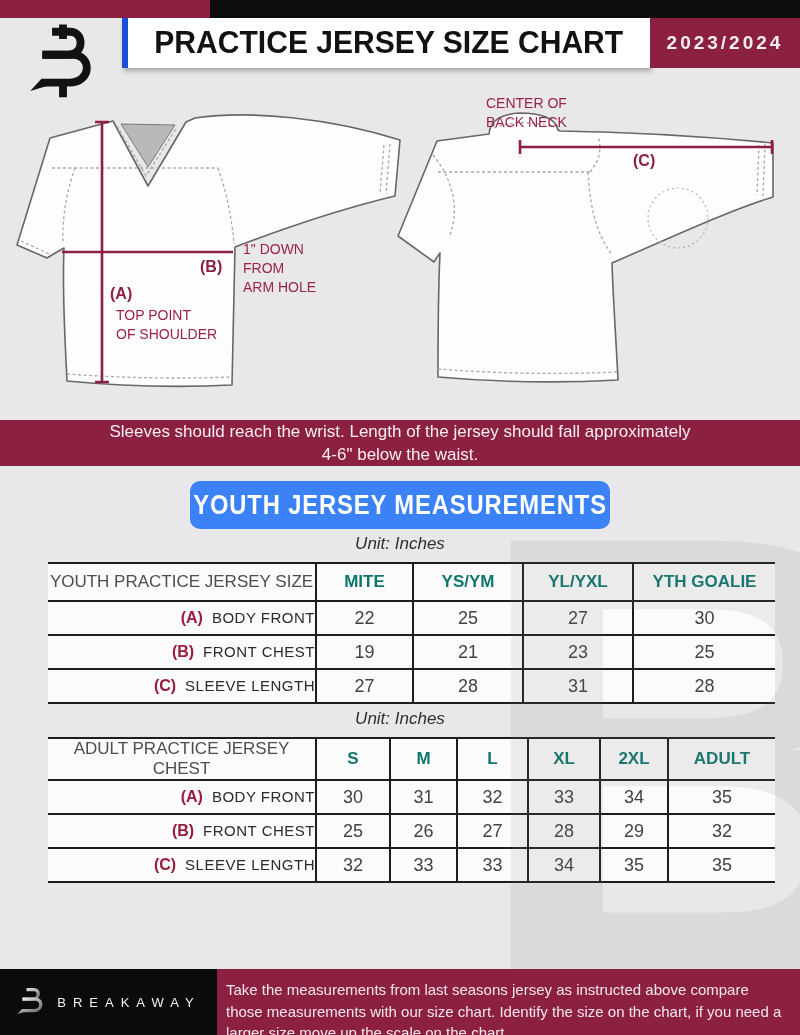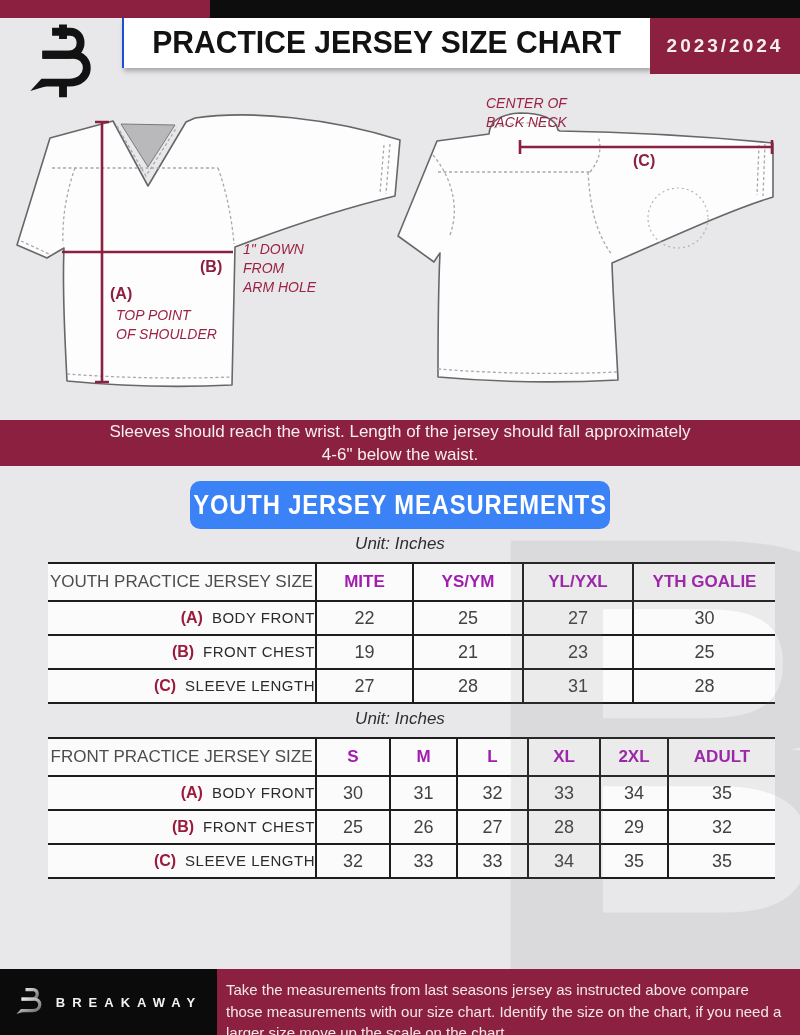--- a/index.html
+++ b/index.html
@@ -11,40 +11,40 @@
   }
 
   
   .top-strip { display:flex; height:18px; }
   .top-strip .strip-maroon { width:210px; background:#8c2040; }
   .top-strip .strip-black  { flex:1; background:#0d0d0d; }
 
   .header-row { position:relative; height:50px; }
   .title-box {
     position:absolute; left:122px; right:150px; top:0; height:50px;
-    background:#ffffff; border-left:2px solid #1d4ed8;
+    background:#ffffff; border-left:6px solid #1d4ed8;
     box-shadow:2px 3px 5px rgba(0,0,0,.3);
     display:flex; align-items:center; justify-content:center; z-index:2;
   }
   .title-box h1 {
     font-size:31px; font-weight:bold; color:#121212; letter-spacing:0;
     transform:scaleX(.97); white-space:nowrap;
   }
   .season-box {
-    position:absolute; right:0; top:0; width:150px; height:56px;
+    position:absolute; right:0; top:0; width:150px; height:50px;
     background:#8c2040; color:#f4eef1; display:flex; align-items:center;
     justify-content:center; font-size:19px; font-weight:bold;
     letter-spacing:3px; z-index:3;
   }
   .logo-mark { position:absolute; left:26px; top:4px; z-index:4; }
 
   
   .diagram-area { position:relative; height:352px; }
   .diagram-area svg.jersey { position:absolute; top:0; }
-  .anno { position:absolute; color:#9b2242; font-size:14px; font-style:italic;
+  .anno { position:absolute; color:#9b2242; font-size:14px; 
           line-height:19px; white-space:pre-line; }
   .anno-key { position:absolute; color:#8c2040; font-size:16px;
               font-weight:bold; font-style:normal; }
 
   
   .notice-banner {
     height:46px; background:#8c2040; display:flex; align-items:center;
     justify-content:center; position:relative; z-index:2;
   }
   .notice-banner p {
@@ -70,21 +70,21 @@
   table.size-table {
     border-collapse:collapse; margin:8px 8px 0 48px; width:727px;
     table-layout:fixed;
   }
   table.size-table td {
     border-top:2px solid #1d1d1d; border-bottom:2px solid #1d1d1d;
     background:rgba(255,255,255,.82); height:34px; vertical-align:middle;
   }
   table.size-table td + td { border-left:2px solid #1d1d1d; }
   td.rowhead { text-align:center; color:#4d4d4d; font-size:17px; }
-  td.colhead { text-align:center; color:#a21caf; font-size:17px; font-weight:bold; }
+  td.colhead { text-align:center; color:#0f766e; font-size:17px; font-weight:bold; }
   td.rowlabel { text-align:right; padding-left:40px; white-space:nowrap; }
   td.rowlabel .pfx { color:#9b1b3c; font-weight:bold; font-size:16px; margin-right:9px; }
   td.rowlabel .lbl { color:#2b2b2b; font-size:15px; letter-spacing:.5px; }
   td.val { text-align:center; color:#424242; font-size:18px; }
   tr.head td { height:38px; }
 
   
   .watermark {
     position:absolute; left:468px; top:440px; font-size:640px; line-height:1;
     font-weight:bold; color:rgba(120,120,132,.12); z-index:1;
@@ -92,21 +92,21 @@
   }
 
   
   .footer { position:absolute; left:0; right:0; bottom:0; height:66px;
             display:flex; z-index:2; }
   .footer .brand-box {
     width:217px; background:#0b0b0b; display:flex; align-items:center;
     justify-content:center; gap:11px;
   }
   .footer .brand-name {
-    color:#f2f2f2; font-size:13px; font-weight:bold; letter-spacing:7px;
+    color:#f2f2f2; font-size:13px; font-weight:normal; letter-spacing:7px;
   }
   .footer .note-box {
     flex:1; background:#8c2040; padding:10px 12px 0 9px;
   }
   .footer .note-box p { color:#f2e6ea; font-size:15px; line-height:21.5px; }
 </style>
 </head>
 <body>
 
 <div class="page">
@@ -264,21 +264,21 @@
       <col style="width:268px">
         <col style="width:74px">
         <col style="width:67px">
       <col style="width:71px">
         <col style="width:72px">
         <col style="width:68px">
       <col style="width:107px">
     </colgroup>
     <tbody>
       <tr class="head">
-        <td class="rowhead">FRONT PRACTICE JERSEY SIZE</td>
+        <td class="rowhead">ADULT PRACTICE JERSEY CHEST</td>
         <td class="colhead">S</td>
         <td class="colhead">M</td>
         <td class="colhead">L</td>
         <td class="colhead">XL</td>
         <td class="colhead">2XL</td>
         <td class="colhead">ADULT</td>
       </tr>
       <tr>
         <td class="rowlabel">
           <span class="pfx">(A)</span><span class="lbl">BODY FRONT</span>

